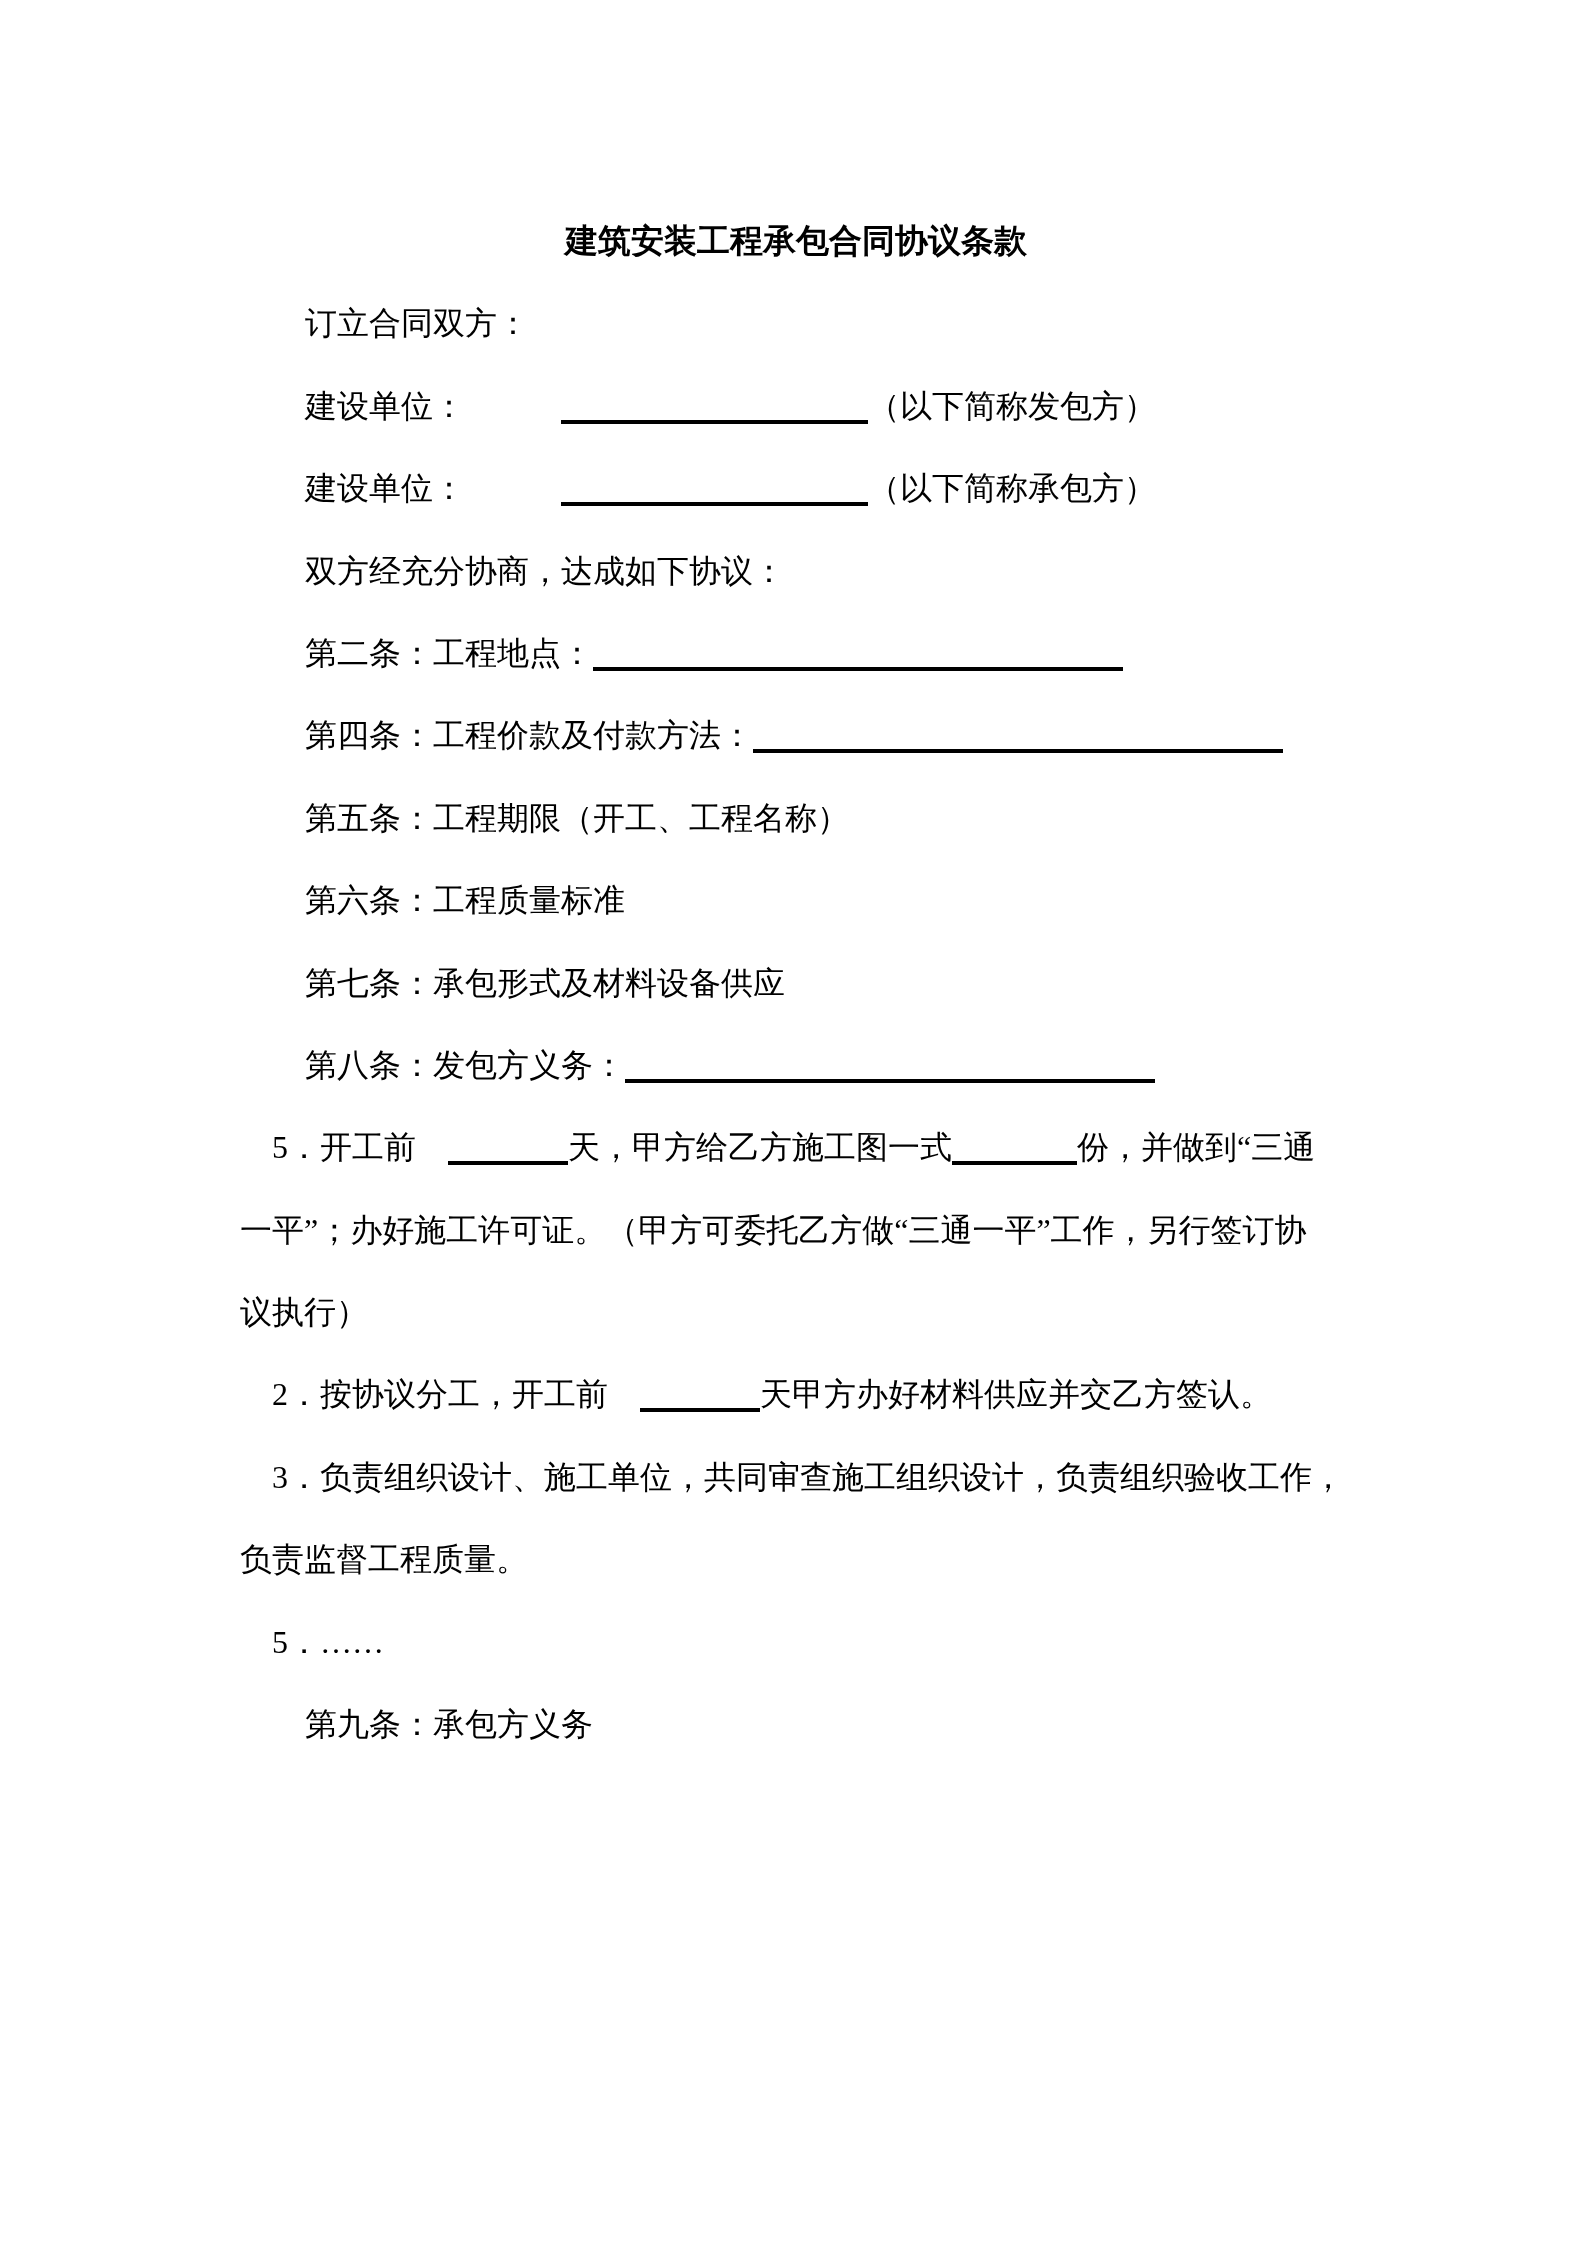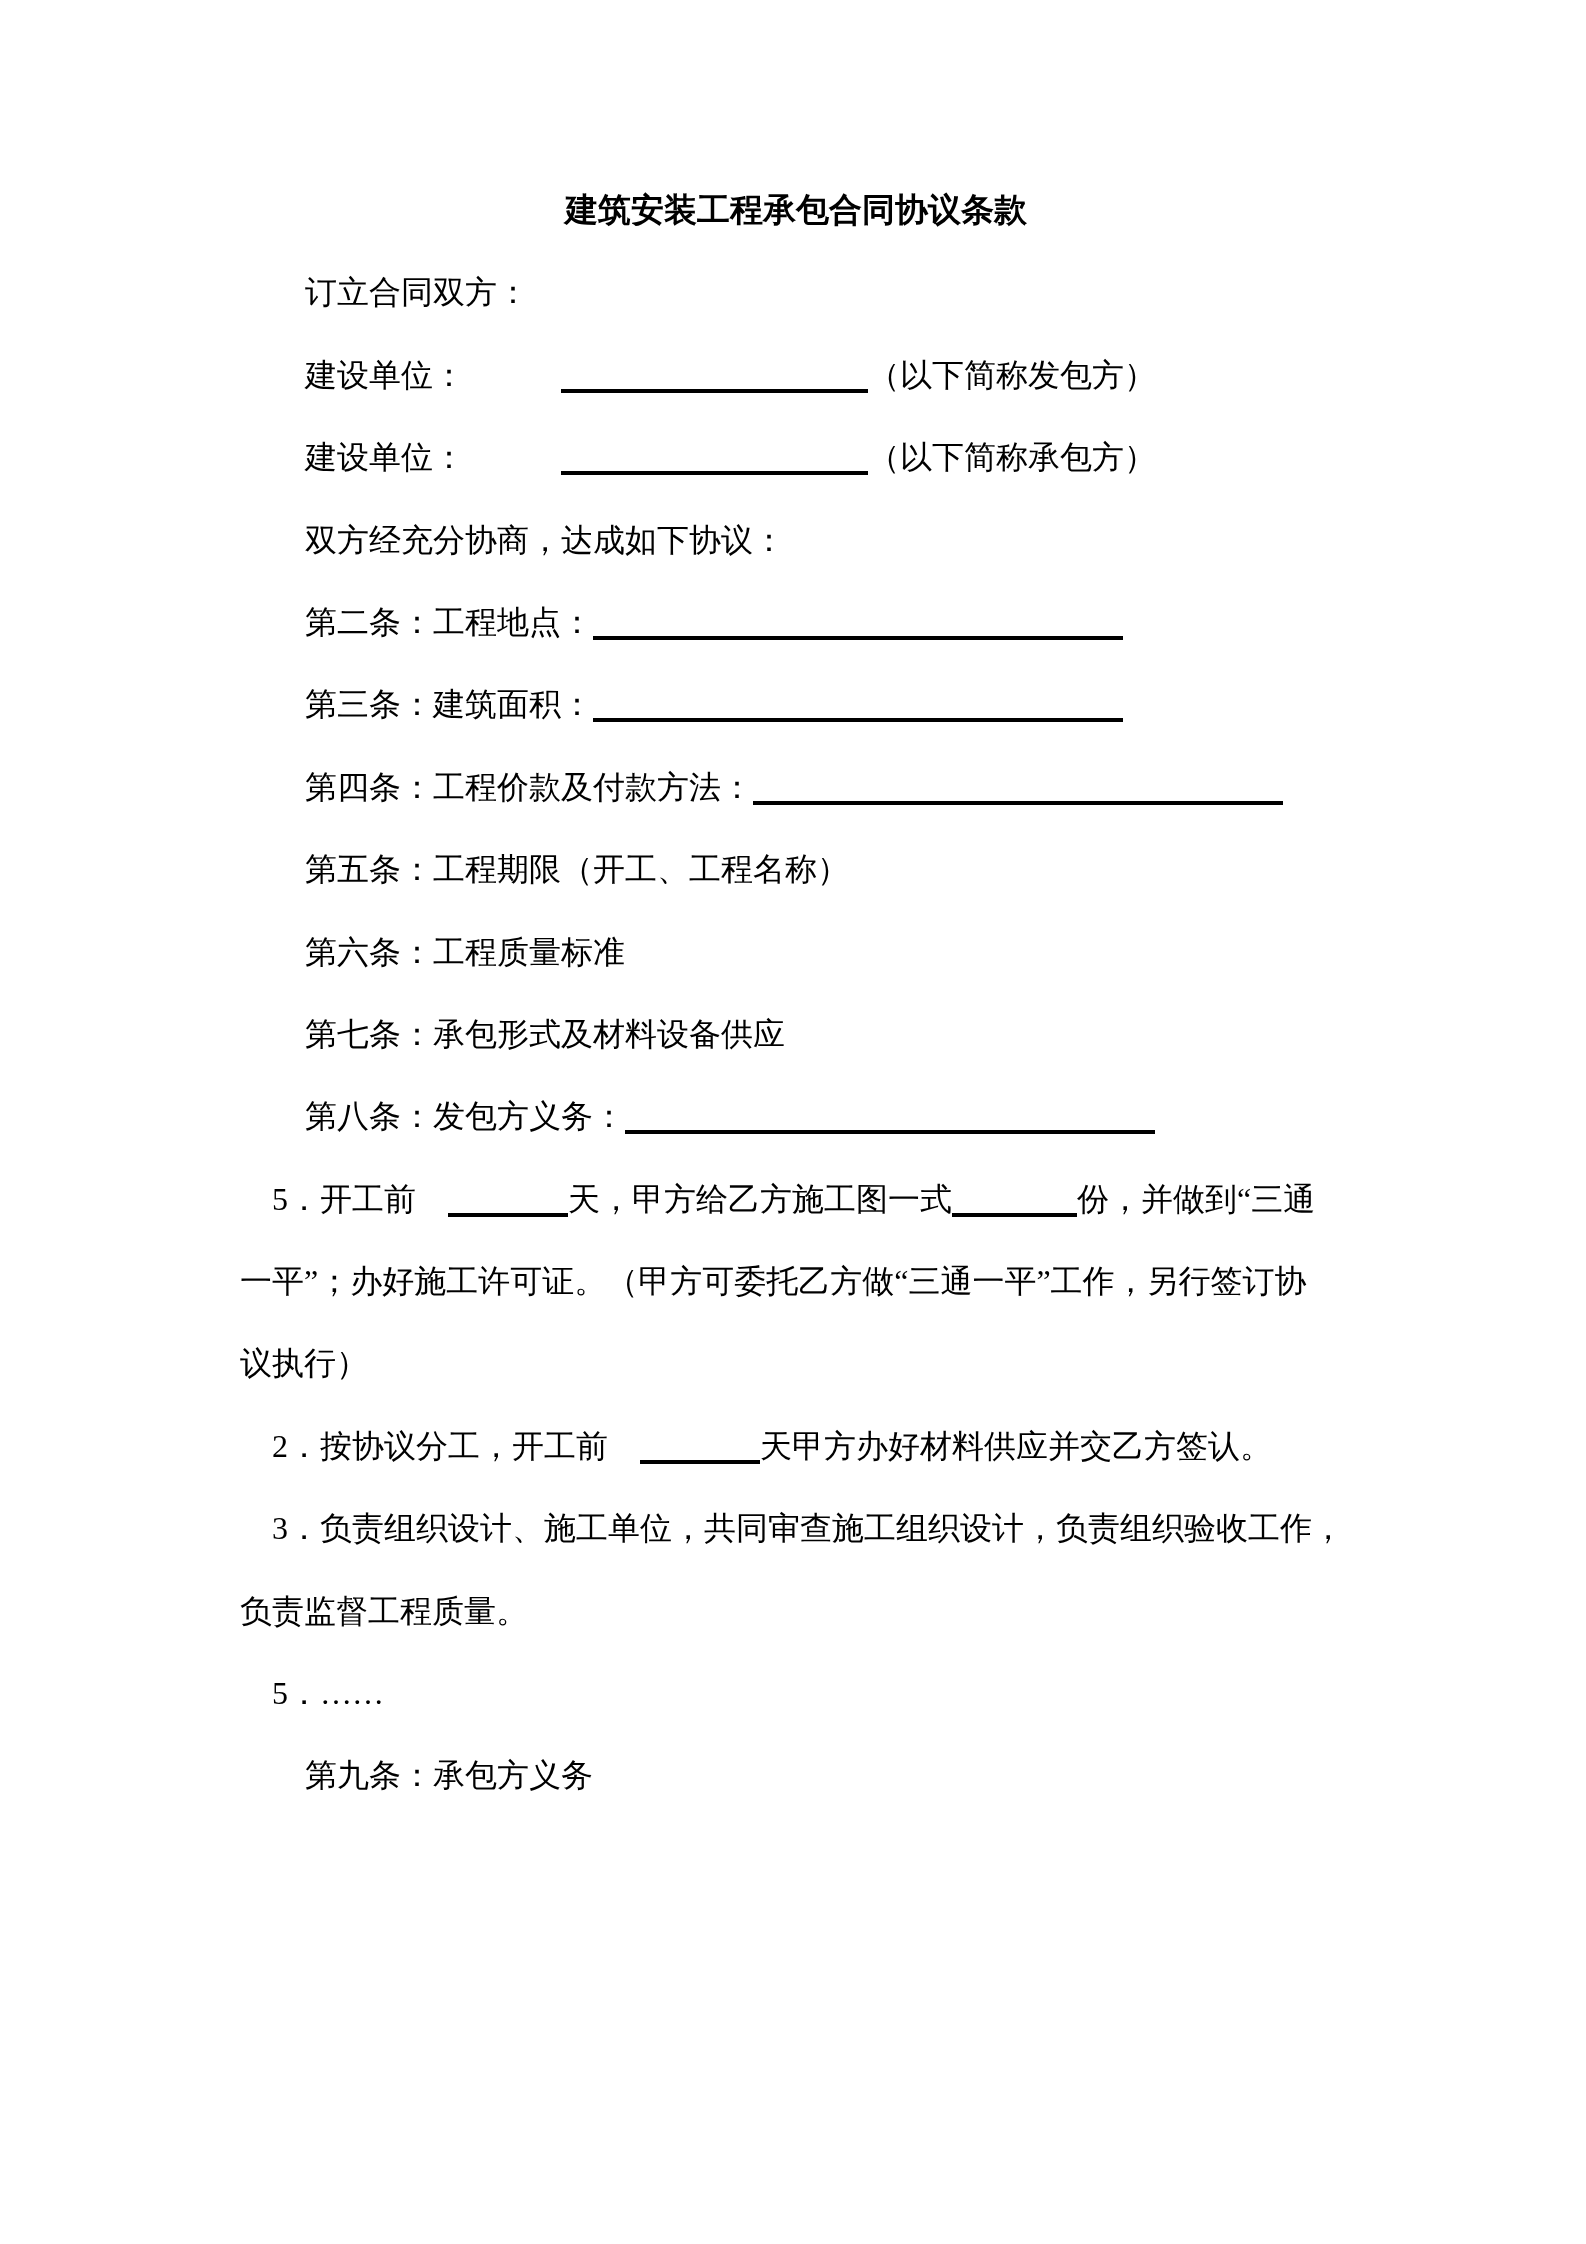--- a/index.html
+++ b/index.html
@@ -12,20 +12,21 @@
     width: 1586px;
     height: 2244px;
     background: #ffffff;
     color: #000000;
     font-family: "Liberation Serif", "DejaVu Serif", serif;
     font-size: 32px;
     overflow: hidden;
   }
   .content {
     padding: 169px 234px 0 240px;
+    margin-top: 31px;
   }
   .line {
     height: 82.4px;
     line-height: 82.4px;
     white-space: nowrap;
   }
   .doc-title {
     text-align: center;
     font-weight: bold;
     font-size: 33px;
@@ -45,21 +46,20 @@
 
 <div class="page">
   <div class="content">
     <div class="line doc-title">建筑安装工程承包合同协议条款</div>
     <div>
         <div class="line indent-para"><span>订立合同双方：</span></div>
         <div class="line indent-para"><span>建设单位：　　　</span><span class="blank" style="width: 307px;"></span><span>（以下简称发包方）</span></div>
         <div class="line indent-para"><span>建设单位：　　　</span><span class="blank" style="width: 307px;"></span><span>（以下简称承包方）</span></div>
         <div class="line indent-para"><span>双方经充分协商，达成如下协议：</span></div>
         <div class="line indent-para"><span>第二条：工程地点：</span><span class="blank" style="width: 530px;"></span></div>
-        <div class="line indent-para"><span>第三条：建筑面积：</span><span class="blank" style="width: 530px;"></span></div>
         <div class="line indent-para"><span>第四条：工程价款及付款方法：</span><span class="blank" style="width: 530px;"></span></div>
         <div class="line indent-para"><span>第五条：工程期限（开工、工程名称）</span></div>
         <div class="line indent-para"><span>第六条：工程质量标准</span></div>
         <div class="line indent-para"><span>第七条：承包形式及材料设备供应</span></div>
         <div class="line indent-para"><span>第八条：发包方义务：</span><span class="blank" style="width: 530px;"></span></div>
         <div class="line indent-item"><span>5．开工前　</span><span class="blank" style="width: 120px;"></span><span>天，甲方给乙方施工图一式</span><span class="blank" style="width: 125px;"></span><span>份，并做到“三通</span></div>
         <div class="line indent-none"><span>一平”；办好施工许可证。（甲方可委托乙方做“三通一平”工作，另行签订协</span></div>
         <div class="line indent-none"><span>议执行）</span></div>
         <div class="line indent-item"><span>2．按协议分工，开工前　</span><span class="blank" style="width: 120px;"></span><span>天甲方办好材料供应并交乙方签认。</span></div>
         <div class="line indent-item"><span>3．负责组织设计、施工单位，共同审查施工组织设计，负责组织验收工作，</span></div>

